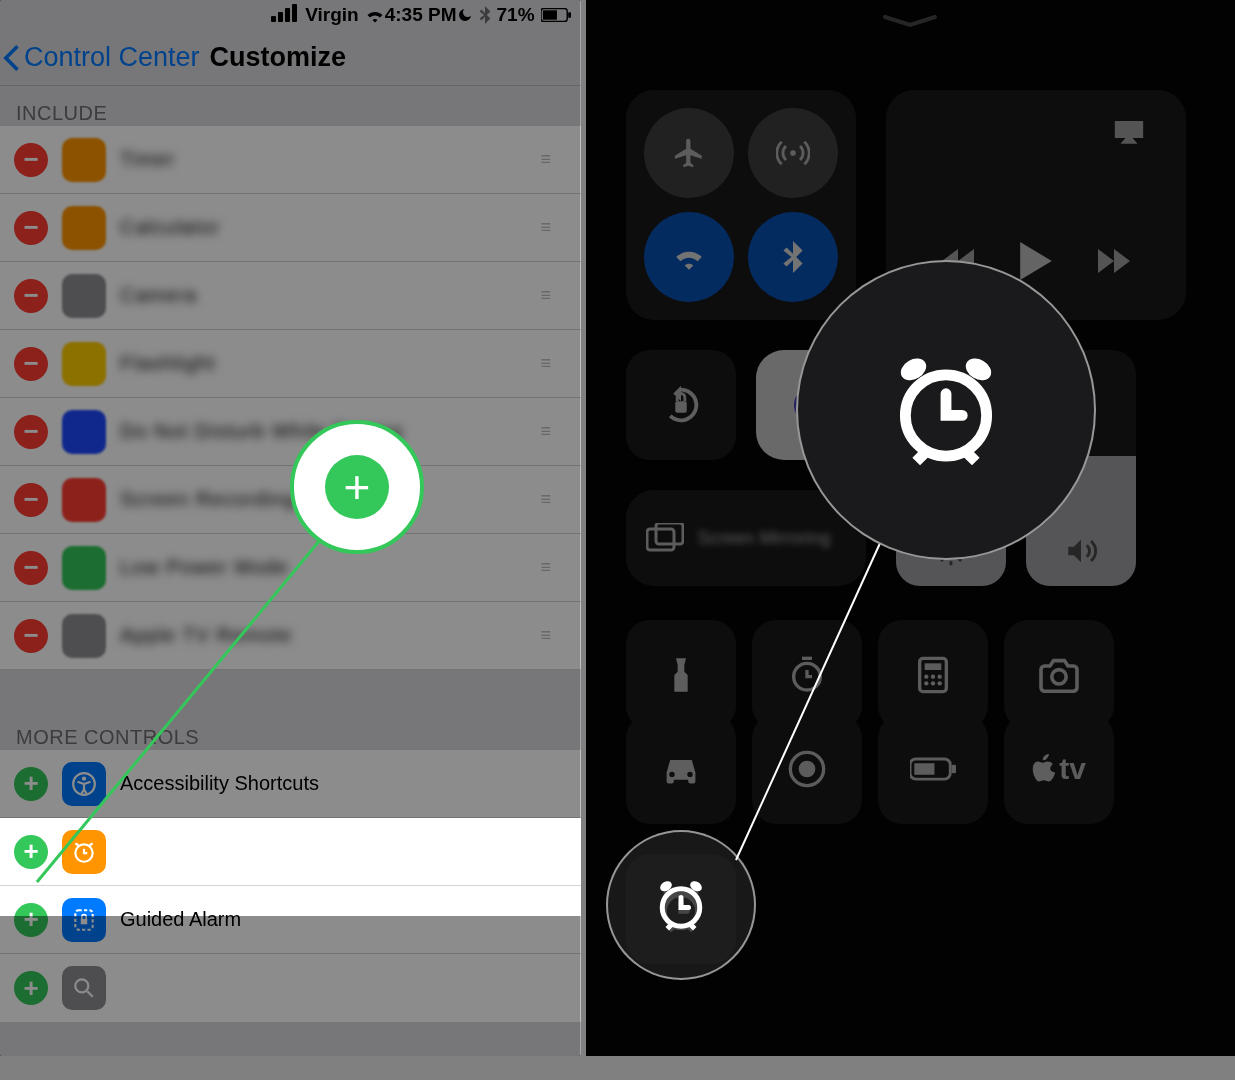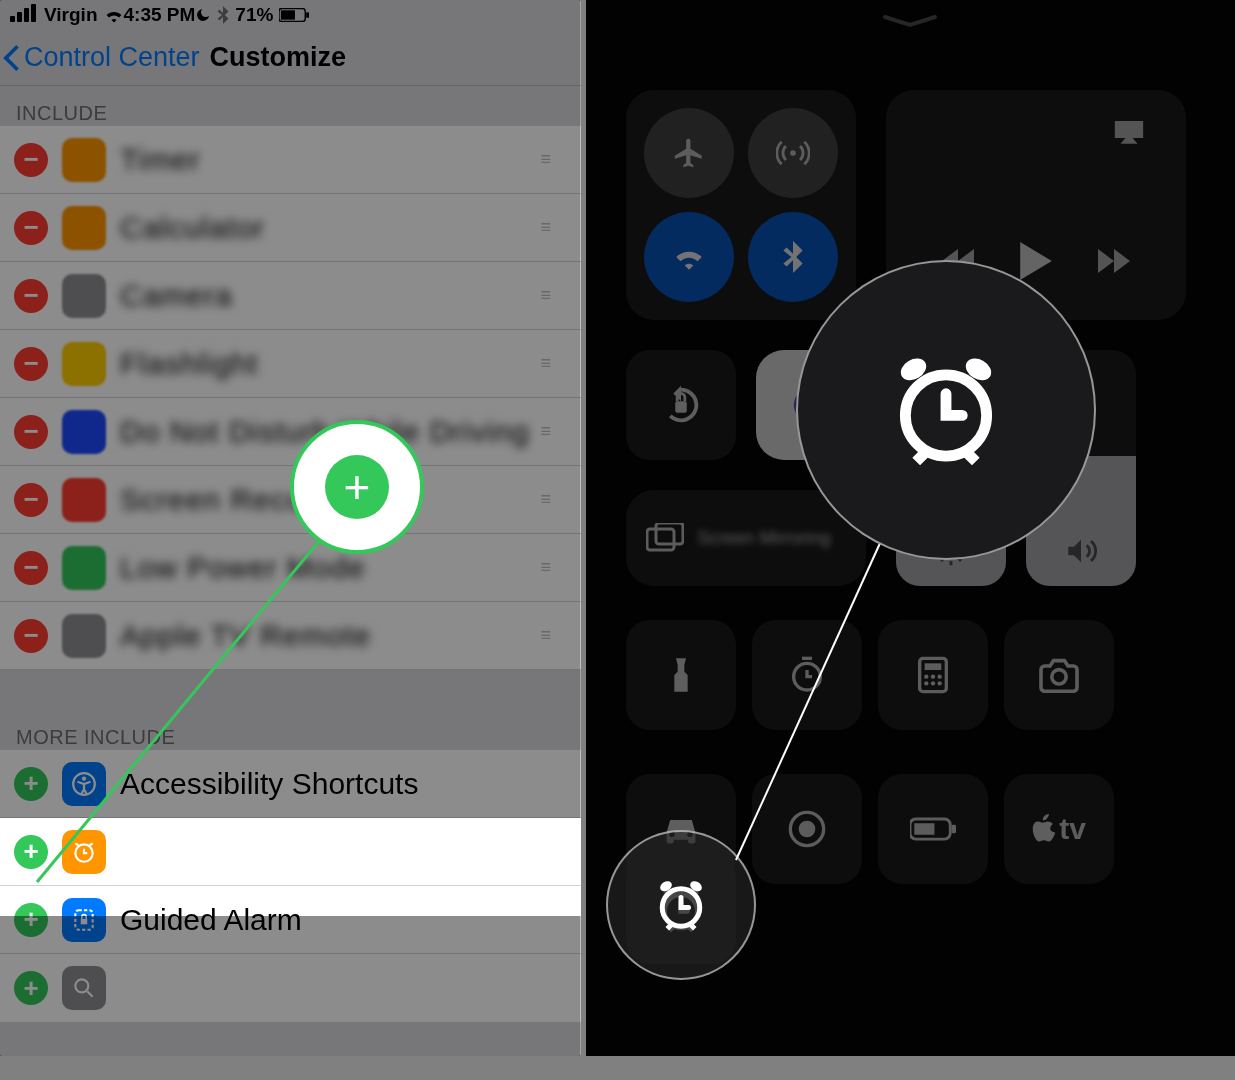--- a/index.html
+++ b/index.html
@@ -2,35 +2,35 @@
 <html><head>
 <meta charset="utf-8">
 <style>
   * { box-sizing: border-box; margin: 0; padding: 0; }
   body { font-family: -apple-system, "Helvetica Neue", Arial, sans-serif; background:#888; width:1235px; height:1080px; overflow:hidden; }
   .wrap { width:1235px; height:1080px; display:flex; background:#808080; }
   .pane-left { width:581px; height:1056px; background:#d9d9dc; position:relative; border-radius:2px; }
   .pane-right { width:650px; height:1056px; background:#000; position:relative; margin-left:5px; }
   .overcast { position:absolute; inset:0; background:rgba(0,0,0,0.45); pointer-events:none; z-index:2; }
   
-  .status { height:30px; display:flex; align-items:center; justify-content:flex-start; padding:0 10px; font-size:19px; font-weight:600; }
+  .status { height:30px; display:flex; align-items:center; justify-content:flex-end; padding:0 10px; font-size:19px; font-weight:600; }
   .status .left, .status .right, .status .center { display:flex; align-items:center; gap:6px; }
   .bars span { display:inline-block; width:5px; background:#000; margin-right:2px; border-radius:1px; }
   .bars span:nth-child(1){height:6px}.bars span:nth-child(2){height:10px}.bars span:nth-child(3){height:14px}.bars span:nth-child(4){height:18px}
   .wifi-icon svg, .moon-icon svg, .bt-icon svg, .bat-icon svg { display:block; }
   .nav { height:56px; display:flex; align-items:center; padding:0 2px; border-bottom:1px solid #b8b8bb; }
   .back { color:#007aff; font-size:27px; display:flex; align-items:center; gap:4px; }
   .back svg { width:18px; height:26px; }
   .title { font-size:27px; font-weight:700; margin-left:10px; color:#000; }
   .section-head { height:40px; padding:16px 16px 4px; font-size:20px; color:#6d6d72; letter-spacing:0.5px; }
   .row { height:68px; background:#fff; display:flex; align-items:center; padding:0 14px; border-bottom:1px solid #d4d4d8; position:relative;}
   .row .action-btn { width:34px; height:34px; border-radius:50%; display:flex; align-items:center; justify-content:center; color:#fff; font-size:26px; font-weight:700; }
   .red { background:#ff3b30; } .green { background:#34c759; }
   .row .app-icon { width:44px; height:44px; border-radius:10px; margin:0 14px; display:flex; align-items:center; justify-content:center; }
-  .row .label { font-size:30px; flex:1; color:#000; }
+  .row .label { font-size:20px; flex:1; color:#000; }
   .row .grip { width:26px; color:#c0c0c4; font-size:18px; letter-spacing:-3px; }
   .blur-label { filter: blur(5px); color:#111; letter-spacing:1px; }
   .gap { height:40px; }
   .hl-row { position:relative; z-index:5; }
   
   .zoom-callout { position:absolute; width:134px; height:134px; border-radius:50%; background:#fff; border:4px solid #34c759; display:flex; align-items:center; justify-content:center; z-index:6; }
   .zoom-callout .inner-plus { width:64px; height:64px; border-radius:50%; background:#34c759; color:#fff; display:flex; align-items:center;justify-content:center; font-size:46px;}
   .connector { position:absolute; background:none; z-index:5; pointer-events:none; }
   
   .pane-right .dark { position:absolute; inset:0; background:#050505; }
@@ -152,21 +152,21 @@
       <div class="grip">≡</div>
     </div>
     <div class="row blur-row">
       <div class="action-btn red">−</div>
       <div class="app-icon ic-gray"></div>
       <div class="label blur-label">Apple TV Remote</div>
       <div class="grip">≡</div>
     </div>
 
     <div class="gap"></div>
-    <div class="section-head">MORE INCLUDE</div>
+    <div class="section-head">MORE CONTROLS</div>
 
     <div class="row">
       <div class="action-btn green">+</div>
       <div class="app-icon ic-blue">
         <svg width="26" height="26" viewBox="0 0 24 24">
             <circle cx="12" cy="12" r="10" fill="none" stroke="#fff" stroke-width="2"></circle>
             <circle cx="12" cy="7" r="2" fill="#fff"></circle>
             <path d="M6 10l6 2 6-2M12 12v5l-3 5M12 17l3 5" stroke="#fff" stroke-width="2" fill="none"></path>
           </svg>
       </div>
@@ -325,21 +325,21 @@
             </svg>
           </div>
         <div class="sq">
             <svg width="44" height="36" viewBox="0 0 24 20" fill="#ccc">
               <path d="M4 5h3l2-3h6l2 3h3a2 2 0 012 2v10a2 2 0 01-2 2H4a2 2 0 01-2-2V7a2 2 0 012-2z" fill="none" stroke="#ccc" stroke-width="2"></path>
               <circle cx="12" cy="11" r="4" fill="none" stroke="#ccc" stroke-width="2"></circle>
             </svg>
           </div>
       </div>
 
-      <div class="small-row" style="top:684px;">
+      <div class="small-row" style="top:624px;">
         <div class="sq">
             <svg width="44" height="36" viewBox="0 0 24 20" fill="#ccc">
               <path d="M4 12l2-7h12l2 7v5a1 1 0 01-1 1h-2a1 1 0 01-1-1v-1H8v1a1 1 0 01-1 1H5a1 1 0 01-1-1v-5z"></path>
               <circle cx="7" cy="13" r="1.5" fill="#1d1d1f"></circle>
               <circle cx="17" cy="13" r="1.5" fill="#1d1d1f"></circle>
             </svg>
           </div>
         <div class="sq">
             <svg width="40" height="40" viewBox="0 0 24 24">
               <circle cx="12" cy="12" r="10" fill="none" stroke="#ccc" stroke-width="2"></circle>

